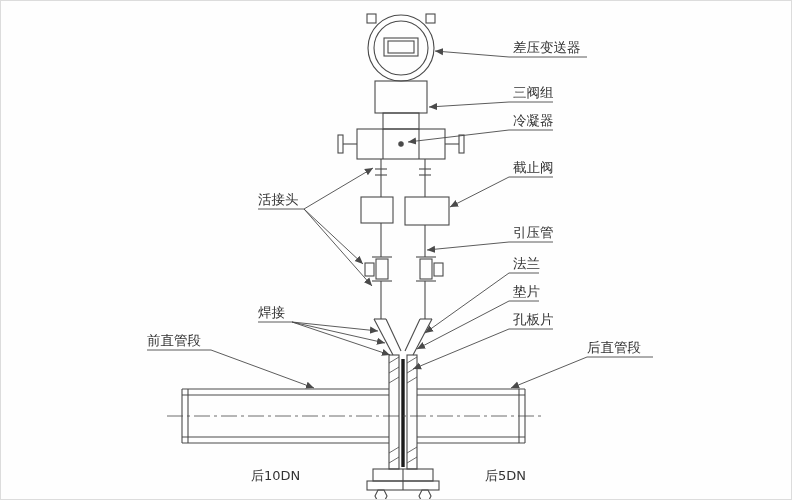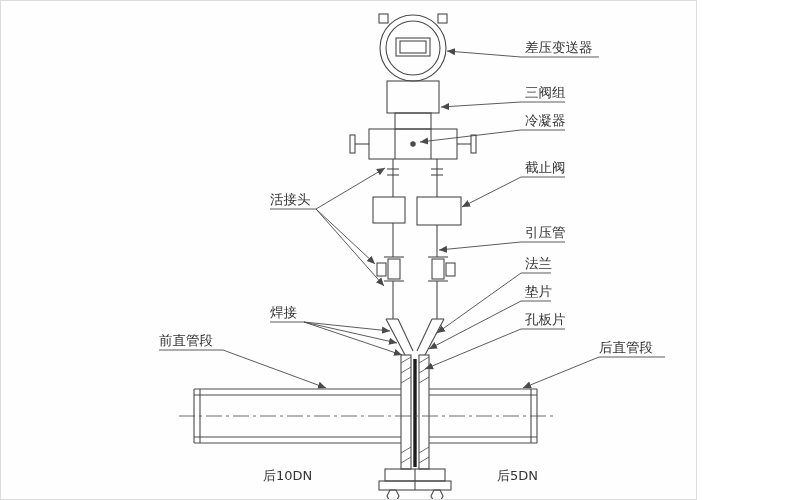--- a/index.html
+++ b/index.html
@@ -1,18 +1,18 @@
 <!DOCTYPE html>
 <html><head>
 <meta charset="utf-8">
 <style>
   html,body{margin:0;padding:0;background:#ffffff;}
   .stage{
-    position:relative;width:697px;height:500px;
-    background:#fefefe;border:1px solid #dcdcdc;box-sizing:border-box;overflow:hidden;padding-left:12px;
+    position:relative;width:792px;height:500px;
+    background:#fefefe;border:1px solid #dcdcdc;box-sizing:border-box;overflow:hidden;
   }
   svg{display:block;width:798px;height:498px;}
   svg text{
     font-family:"DejaVu Sans","Liberation Sans",sans-serif;
     font-size:13.5px;
   }
   .dn{font-size:13px;}
 </style>
 </head>
 <body>

